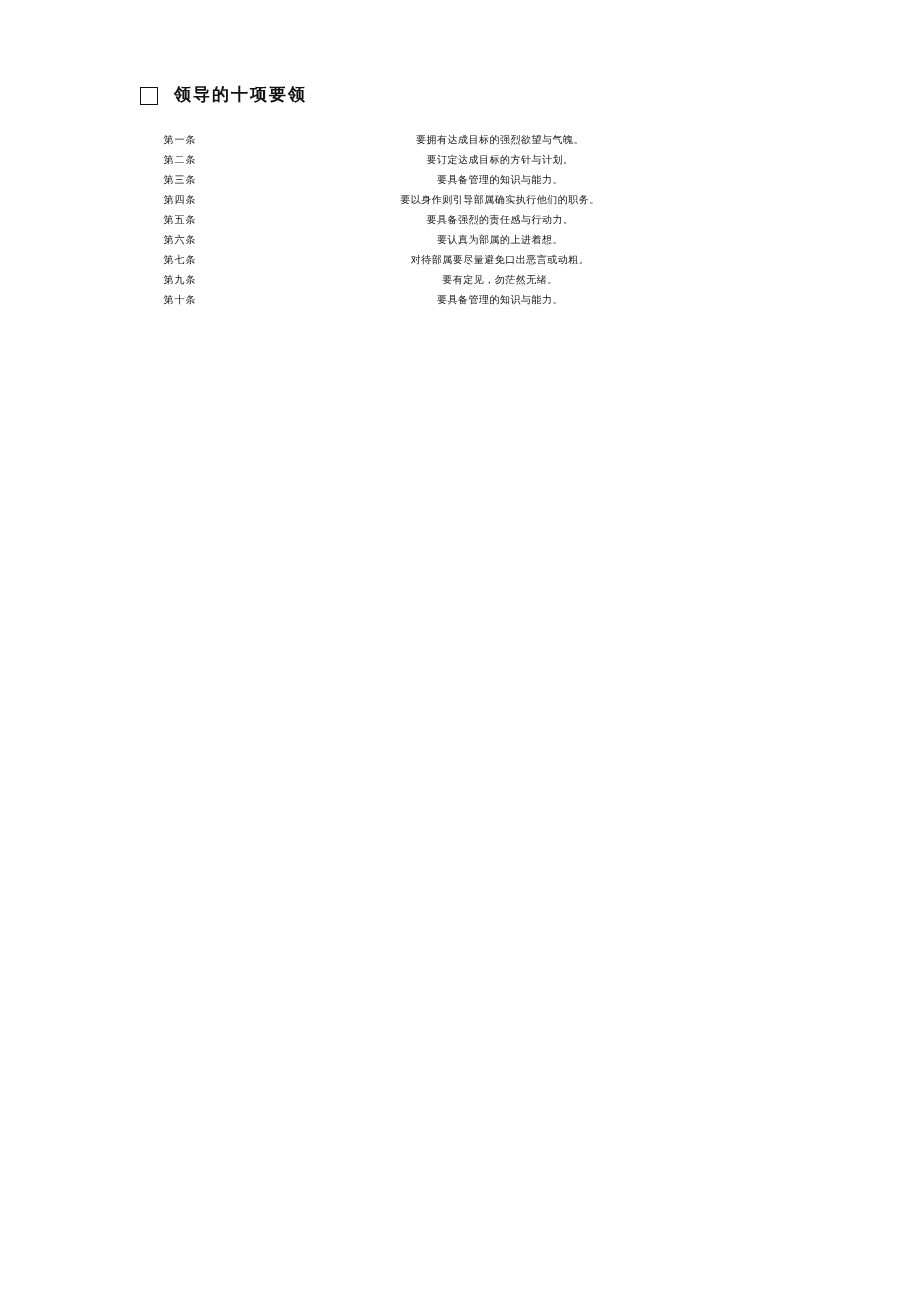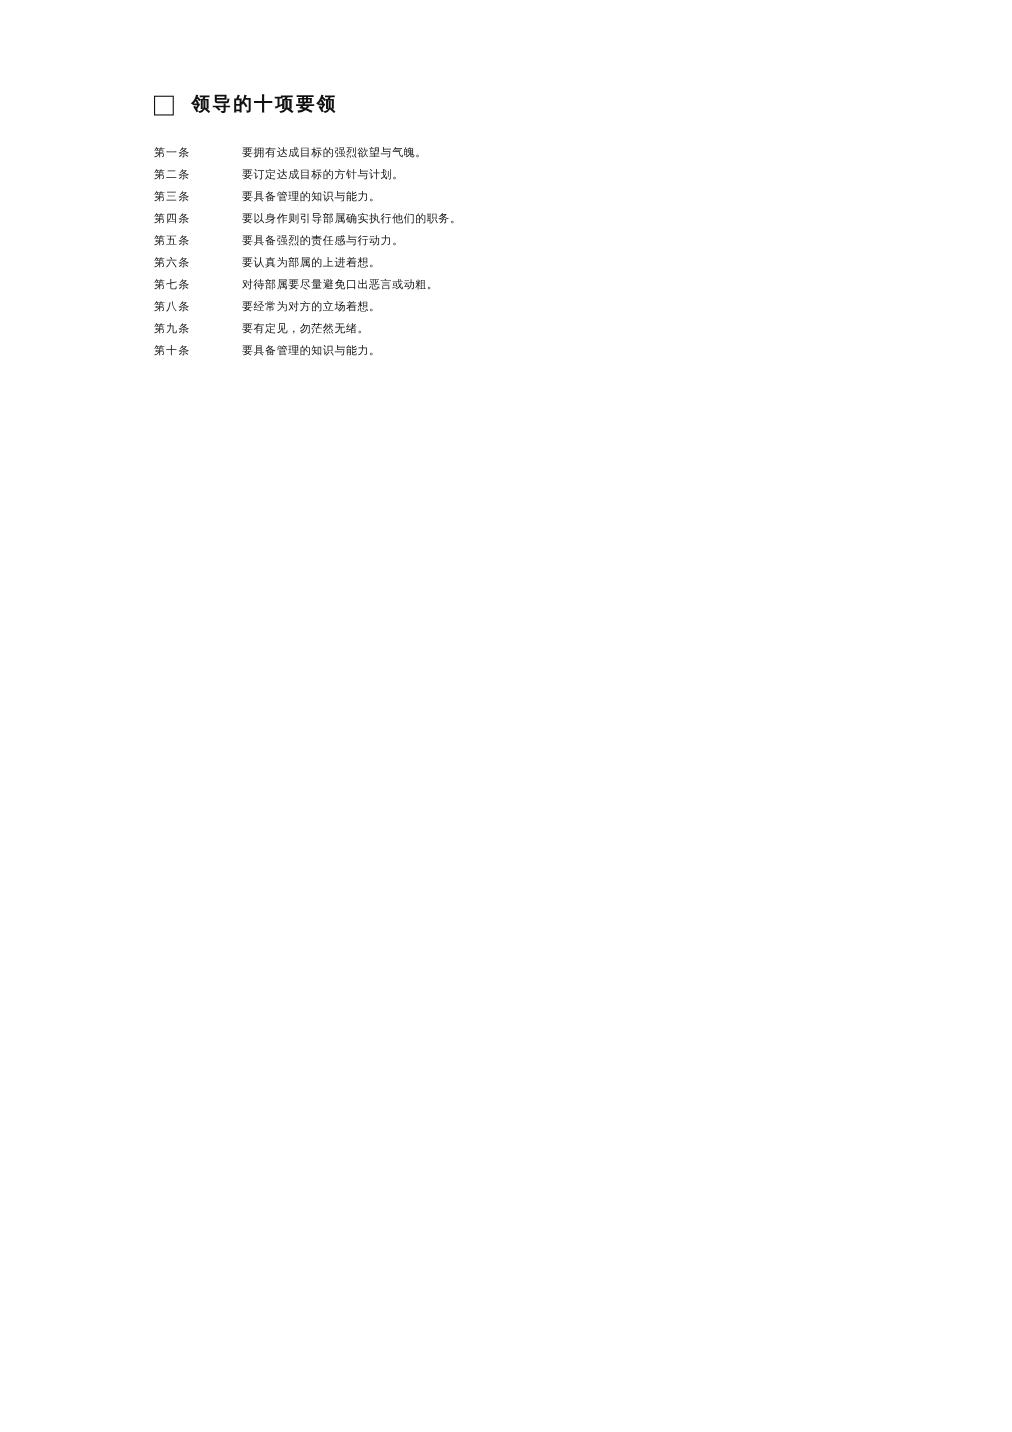--- a/index.html
+++ b/index.html
@@ -1,18 +1,19 @@
 <!DOCTYPE html>
 <html><head>
   <meta charset="utf-8">
   <style>
     * {
       margin: 0;
       padding: 0;
       box-sizing: border-box;
+      text-align: center;
     }
 
     body {
       background: #ffffff;
       color: #111111;
       font-family: "SimSun", "宋体", "STSong", serif;
       font-size: 15px;
       line-height: 1.8;
       width: 920px;
       min-height: 1302px;
@@ -100,24 +101,20 @@
       </li>
       <li class="list-item">
         <span class="item-label">第六条</span>
         <span class="item-content">要认真为部属的上进着想。</span>
       </li>
       <li class="list-item">
         <span class="item-label">第七条</span>
         <span class="item-content">对待部属要尽量避免口出恶言或动粗。</span>
       </li>
       <li class="list-item">
-        <span class="item-label">第八条</span>
-        <span class="item-content">要经常为对方的立场着想。</span>
-      </li>
-      <li class="list-item">
         <span class="item-label">第九条</span>
         <span class="item-content">要有定见，勿茫然无绪。</span>
       </li>
       <li class="list-item">
         <span class="item-label">第十条</span>
         <span class="item-content">要具备管理的知识与能力。</span>
       </li>
     </ul>
 
 </div>

